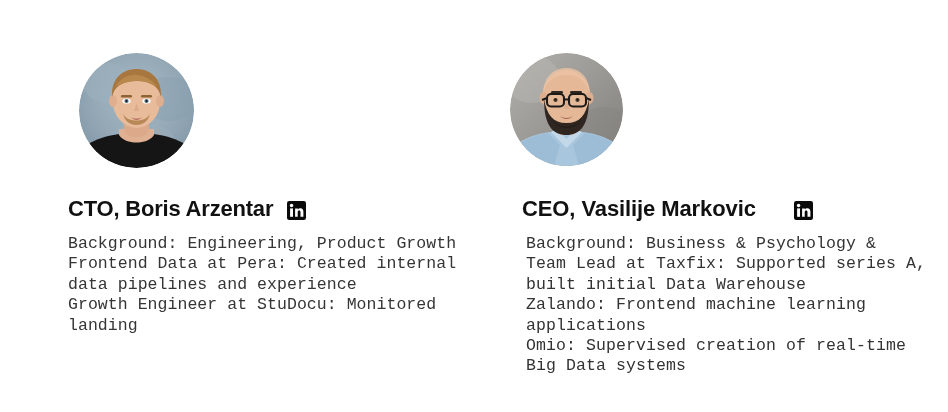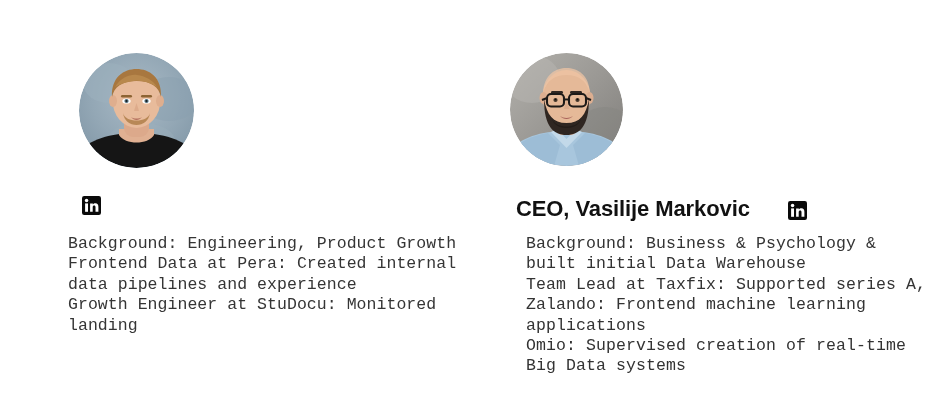--- a/index.html
+++ b/index.html
@@ -50,21 +50,21 @@
   
   .name-row {
     position: absolute;
     left: 0;
     top: 195px;
     display: flex;
     align-items: center;
     white-space: nowrap;
   }
   .profile-left .name-row  { left: 0px; }
-  .profile-right .name-row { left: 6px; gap: 24px; }
+  .profile-right .name-row { left: 12px; gap: 24px; }
   .person-name {
     font-size: 22px;
     font-weight: bold;
     color: #111111;
     letter-spacing: -0.2px;
     line-height: 28px;
   }
   .profile-right .person-name { letter-spacing: -0.1px; }
 
   .linkedin-icon {
@@ -147,20 +147,21 @@
 
           <path d="M57.5 50 L 55 58 L 60 58 Z" fill="#dba888" opacity="0.85"></path>
 
           <path d="M44 60 C 46 70, 69 70, 71 60 C 70 68, 64 72, 57.5 72 C 51 72, 45 68, 44 60 Z" fill="#a8773f" opacity="0.75"></path>
           <path d="M52 64 C 55 66, 60 66, 63 64 C 60 68, 55 68, 52 64 Z" fill="#b3705e"></path>
         </g>
       </svg>
     </div>
 
     <div class="name-row">
+      <span class="person-name">CTO, Boris Arzentar</span>
       <span class="linkedin-icon" title="LinkedIn">
         <svg viewBox="0 0 19 19" xmlns="http://www.w3.org/2000/svg" aria-hidden="true">
           <rect x="0" y="0" width="19" height="19" rx="2.2" fill="#0a0a0a"></rect>
           <rect x="3.1" y="7.4" width="2.9" height="8.4" fill="#ffffff"></rect>
           <circle cx="4.55" cy="4.4" r="1.75" fill="#ffffff"></circle>
           <path d="M8.1 7.4 h2.75 v1.15 c0.55-0.85 1.5-1.35 2.6-1.35 c2.0 0 2.95 1.25 2.95 3.45 v5.15 h-2.9 v-4.6 c0-1.1-0.4-1.7-1.35-1.7 c-0.95 0-1.45 0.65-1.45 1.75 v4.55 H8.1 Z" fill="#ffffff"></path>
         </svg>
       </span>
     </div>
 
@@ -239,22 +240,22 @@
           <rect x="0" y="0" width="19" height="19" rx="2.2" fill="#0a0a0a"></rect>
           <rect x="3.1" y="7.4" width="2.9" height="8.4" fill="#ffffff"></rect>
           <circle cx="4.55" cy="4.4" r="1.75" fill="#ffffff"></circle>
           <path d="M8.1 7.4 h2.75 v1.15 c0.55-0.85 1.5-1.35 2.6-1.35 c2.0 0 2.95 1.25 2.95 3.45 v5.15 h-2.9 v-4.6 c0-1.1-0.4-1.7-1.35-1.7 c-0.95 0-1.45 0.65-1.45 1.75 v4.55 H8.1 Z" fill="#ffffff"></path>
         </svg>
       </span>
     </div>
 
     <div class="bio">
       <span class="bio-line">Background: Business &amp; Psychology &amp;</span>
+      <span class="bio-line">Team Lead at Taxfix: Supported series A,</span>
       <span class="bio-line">built initial Data Warehouse</span>
-      <span class="bio-line">Team Lead at Taxfix: Supported series A,</span>
       <span class="bio-line">Zalando: Frontend machine learning</span>
       <span class="bio-line">applications</span>
       <span class="bio-line">Omio: Supervised creation of real-time</span>
       <span class="bio-line">Big Data systems</span>
     </div>
   </div>
 
 </div>
 
 </body></html>

